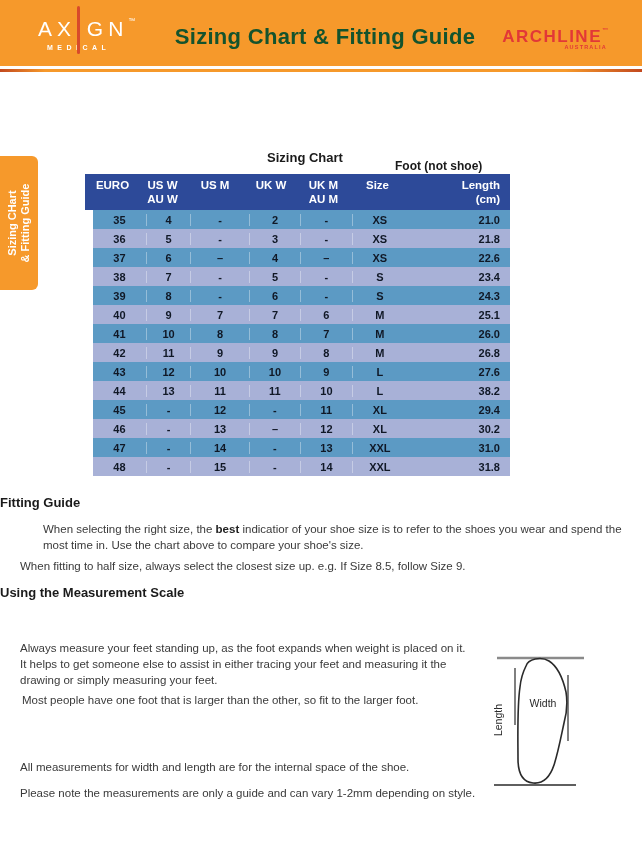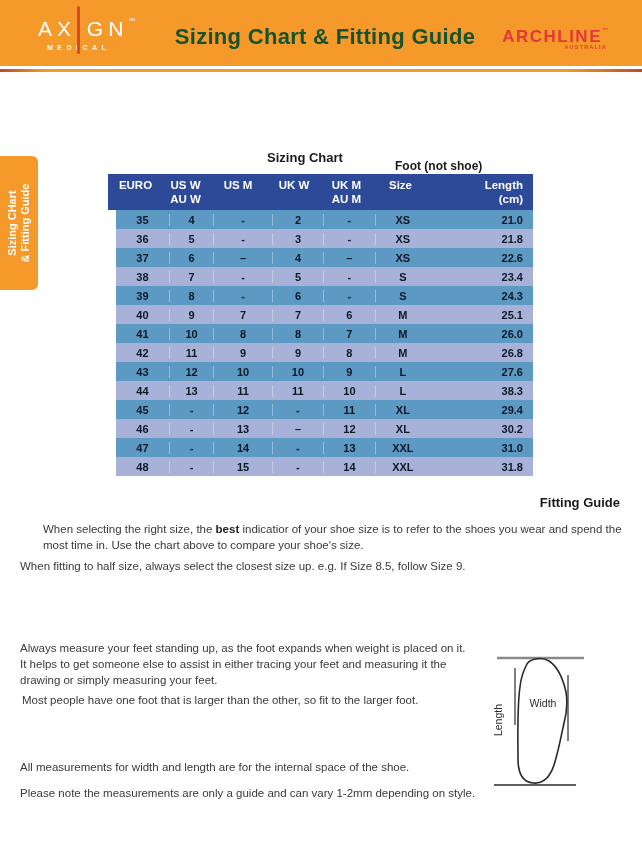--- a/index.html
+++ b/index.html
@@ -25,33 +25,33 @@
   .side-tab-text{transform:rotate(-90deg);white-space:nowrap;text-align:center;color:#fff;
     font-size:11px;font-weight:bold;line-height:13px;}
 
   
   .chart-title{position:absolute;left:100px;top:150px;width:410px;text-align:center;
     font-size:13px;font-weight:bold;color:#1a1a1a;}
   .foot-note{position:absolute;left:395px;top:159px;width:120px;text-align:left;
     font-size:12px;font-weight:bold;color:#1a1a1a;}
 
   
-  .size-table{position:absolute;left:108px;top:174px;width:425px;}
+  .size-table{position:absolute;left:85px;top:174px;width:425px;}
   .thead{display:flex;background:#2D4A99;color:#fff;height:36px;font-size:11.5px;font-weight:bold;}
   .hcell{box-sizing:border-box;padding-top:5px;text-align:center;line-height:13.5px;}
   .trow{display:flex;height:19px;align-items:center;font-size:11px;font-weight:bold;color:#101826;margin-left:8px;}
   .trow.odd{background:#5C9AC4;}
   .trow.even{background:#A8B1D7;}
   .tcell{box-sizing:border-box;text-align:center;}
   .trow .tcell:nth-child(-n+5){border-right:1px solid rgba(255,255,255,0.35);}
   .c0{width:55px}.c1{width:45px}.c2{width:60px}.c3{width:52px}.c4{width:53px}.c5{width:55px}
   .c6{width:105px;text-align:right;padding-right:10px;}
 
   
-  .h2{position:absolute;left:0;width:620px;text-align:right;font-size:13px;font-weight:bold;color:#1a1a1a;}
+  .h2{position:absolute;left:0;width:620px;text-align:left;font-size:13px;font-weight:bold;color:#1a1a1a;}
   .para{position:absolute;left:20px;width:600px;font-size:11.5px;line-height:16px;color:#3a3a3a;}
   .para b{color:#222;}
   #fg-heading{top:495px;}
   #p1{top:521px;margin-left:23px;}
   #p2{top:558px;}
   #ms-heading{top:585px;}
   #p3{top:613px;}
   #p4{top:640px;width:452px;}
   #p5{top:692px;left:22px;}
   #p6{top:759px;}
@@ -194,21 +194,21 @@
           <div class="tcell c5">L</div>
           <div class="tcell c6">27.6</div>
         </div>
         <div class="trow even">
           <div class="tcell c0">44</div>
           <div class="tcell c1">13</div>
           <div class="tcell c2">11</div>
           <div class="tcell c3">11</div>
           <div class="tcell c4">10</div>
           <div class="tcell c5">L</div>
-          <div class="tcell c6">38.3</div>
+          <div class="tcell c6">38.2</div>
         </div>
         <div class="trow odd">
           <div class="tcell c0">45</div>
           <div class="tcell c1">-</div>
           <div class="tcell c2">12</div>
           <div class="tcell c3">-</div>
           <div class="tcell c4">11</div>
           <div class="tcell c5">XL</div>
           <div class="tcell c6">29.4</div>
         </div>
@@ -239,20 +239,21 @@
           <div class="tcell c5">XXL</div>
           <div class="tcell c6">31.8</div>
         </div>
       </div>
   </div>
 
   <div class="h2" id="fg-heading">Fitting Guide</div>
   <div class="para" id="p1"><span>When selecting the right size, the </span><b>best</b><span> indicatior of your shoe size is to refer to the shoes you wear and spend the most time in. Use the chart above to compare your shoe's size.</span></div>
   <div class="para" id="p2">When fitting to half size, always select the closest size up. e.g. If Size 8.5, follow Size 9.</div>
 
+  <div class="h2" id="ms-heading">Using the Measurement Scale</div>
   <div class="para" id="p4">Always measure your feet standing up, as the foot expands when weight is placed on it. It helps to get someone else to assist in either tracing your feet and measuring it the drawing or simply measuring your feet.</div>
   <div class="para" id="p5">Most people have one foot that is larger than the other, so fit to the larger foot.</div>
   <div class="para" id="p6">All measurements for width and length are for the internal space of the shoe.</div>
   <div class="para" id="p7">Please note the measurements are only a guide and can vary 1-2mm depending on style.</div>
 
   <svg class="foot-diagram" viewBox="0 0 160 150" xmlns="http://www.w3.org/2000/svg">
     <line x1="15" y1="13" x2="102" y2="13" stroke="#8a8a8a" stroke-width="2.5"></line>
     <path fill="none" stroke="#2a2a2a" stroke-width="1.6" d="M44,21 C46,14 59,11 67,16 C75,21 81,34 84,47 C86,59 85,67 82,78 C79,92 76,108 72,120 C68,132 61,139 51,138 C41,137 36,128 36,114 C36,96 35,62 38,42 C39,32 41,27 44,21 Z"></path>
     <line x1="33" y1="23" x2="33" y2="80" stroke="#2a2a2a" stroke-width="1.2"></line>
     <line x1="86" y1="30" x2="86" y2="96" stroke="#2a2a2a" stroke-width="1.2"></line>

